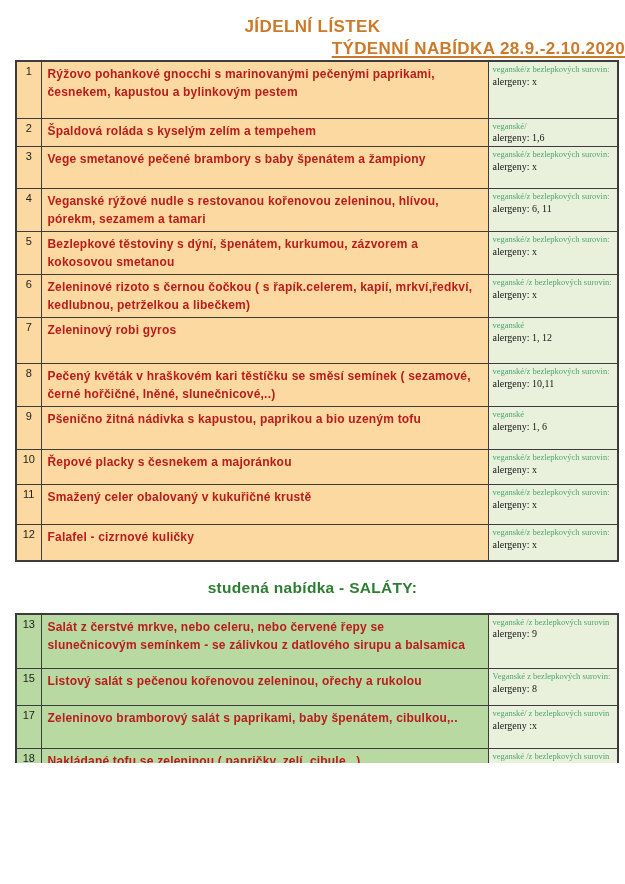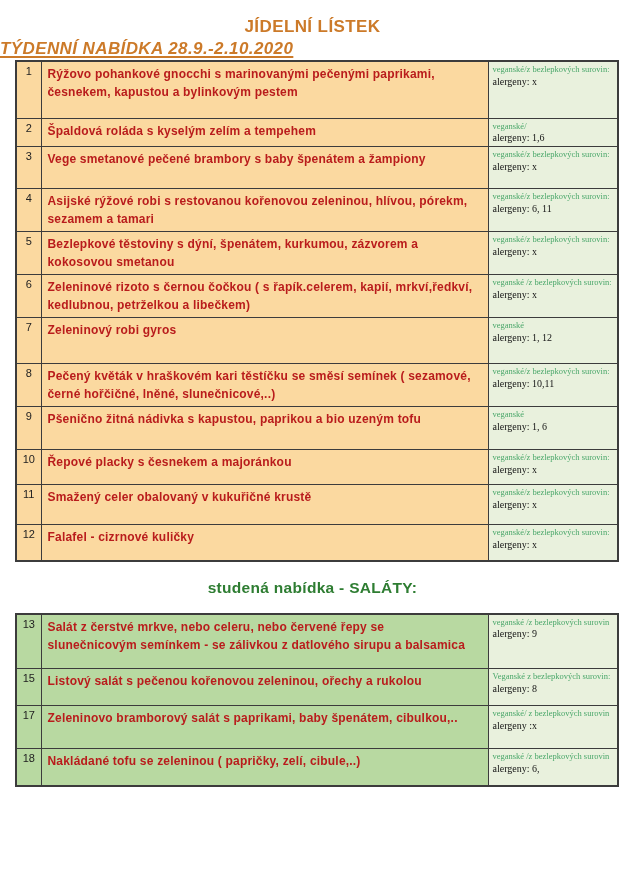--- a/index.html
+++ b/index.html
@@ -3,47 +3,46 @@
 <meta charset="utf-8">
 <style>
   html, body {
     margin: 0;
     padding: 0;
     background: #ffffff;
     font-family: "Liberation Sans", sans-serif;
   }
   .page {
     width: 625px;
-    height: 884px;
+    height: 763px;
     box-sizing: border-box;
     padding-top: 16px;
     background: #ffffff;
     overflow: hidden;
   }
   .doc-title {
     margin: 0;
     text-align: center;
     color: #cc7a29;
     font-size: 17px;
     font-weight: bold;
     letter-spacing: 0.4px;
     line-height: 1.3;
   }
   .doc-subtitle {
     margin: 0;
-    text-align: left;
+    text-align: right;
     color: #cc7a29;
     font-size: 17px;
     font-weight: bold;
     letter-spacing: 0.4px;
     line-height: 1.3;
     text-decoration: underline;
     text-decoration-thickness: 2px;
     text-underline-offset: 2px;
-    font-style: italic;
   }
   table.menu {
     border-collapse: collapse;
     table-layout: fixed;
     width: 602px;
     margin-left: 15px;
     border: 2px solid #3c3c3c;
   }
   table.menu td {
     border: 1px solid #3c3c3c;
@@ -152,21 +151,21 @@
         <tr class="">
         <td class="num-cell">3</td>
         <td class="dish-cell">Vege smetanové pečené brambory s baby špenátem a žampiony</td>
         <td class="allergen-cell">
           <div class="diet-label">veganské/z bezlepkových surovin:</div>
           <div class="allergen-value">alergeny: x</div>
         </td>
       </tr>
         <tr class="">
         <td class="num-cell">4</td>
-        <td class="dish-cell">Asijské rýžové robi s restovanou kořenovou zeleninou, hlívou, pórekm, sezamem a tamari</td>
+        <td class="dish-cell">Veganské rýžové nudle s restovanou kořenovou zeleninou, hlívou, pórekm, sezamem a tamari</td>
         <td class="allergen-cell">
           <div class="diet-label">veganské/z bezlepkových surovin:</div>
           <div class="allergen-value">alergeny: 6, 11</div>
         </td>
       </tr>
         <tr class="">
         <td class="num-cell">5</td>
         <td class="dish-cell">Bezlepkové těstoviny s dýní, špenátem, kurkumou, zázvorem a kokosovou smetanou</td>
         <td class="allergen-cell">
           <div class="diet-label">veganské/z bezlepkových surovin:</div>

